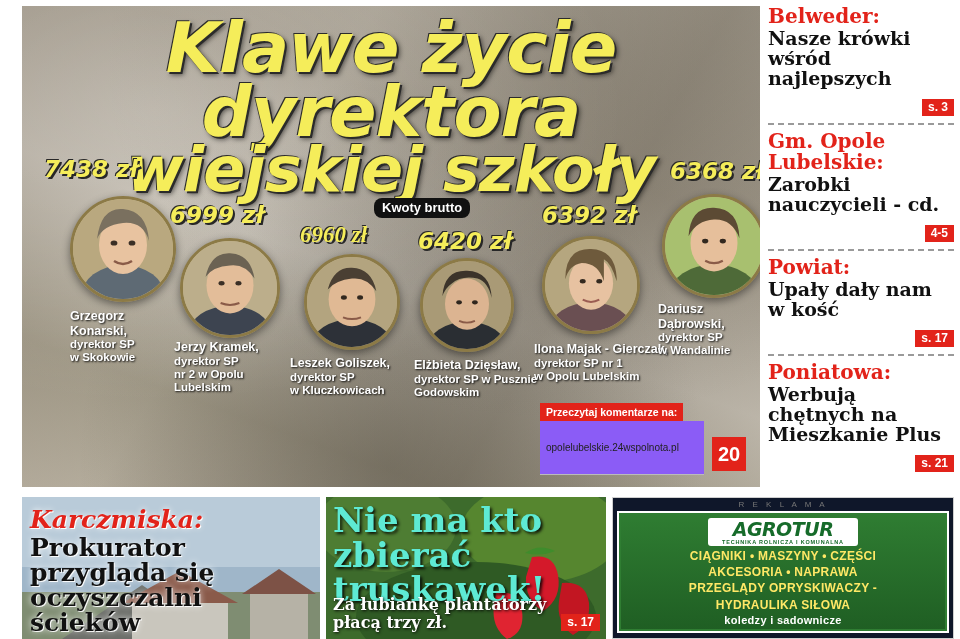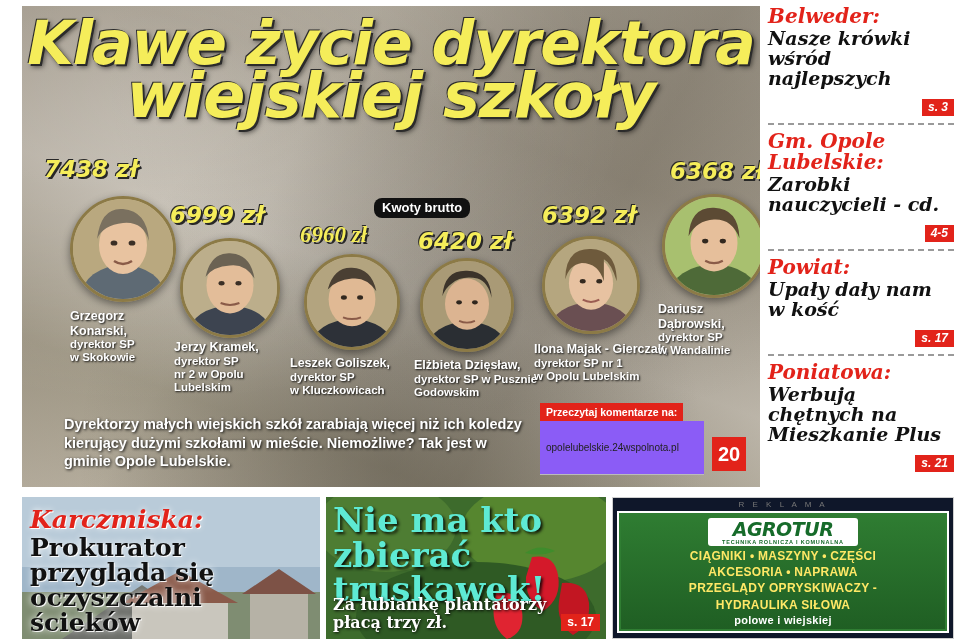--- a/index.html
+++ b/index.html
@@ -51,21 +51,21 @@
     display: block;
     font-family: "DejaVu Sans", sans-serif;
     font-weight: bold;
     font-style: italic;
     color: #f5ed5a;
     letter-spacing: -1px;
     text-shadow:
       2px 2px 0 #2b2b2b, -1px -1px 0 #2b2b2b,
       3px 3px 5px rgba(0,0,0,0.55);
   }
-  .hero-title .l1 { font-size: 60px; font-style: italic; }
+  .hero-title .l1 { font-size: 70px; font-style: italic; }
   .hero-title .l2 { font-size: 62px; margin-top: -4px; }
 
   .kwoty {
     position: absolute;
     left: 352px; top: 192px;
     background: #111111;
     color: #ffffff;
     font-size: 13px;
     font-weight: bold;
     padding: 2px 8px 3px;
@@ -148,21 +148,21 @@
     font-weight: bold;
     font-size: 20px;
     display: flex; align-items: center; justify-content: center;
     z-index: 10;
   }
 
   
   .rail {
     position: absolute;
     left: 768px; top: 6px;
-    width: 186px; height: 481px; font-style: italic;
+    width: 186px; height: 481px;
   }
   .rail-item { position: relative; }
   .rail-kicker {
     color: #e2231a;
     font-family: "DejaVu Serif", serif;
     font-weight: bold;
     font-size: 20px;
     line-height: 1.04;
   }
   .rail-text {
@@ -425,21 +425,20 @@
         <ellipse cx="59" cy="45" rx="3.2" ry="2.4" fill="#32281f"></ellipse>
         <path d="M41 65 Q50 70 59 65" stroke="#8a5b48" stroke-width="2.2" fill="none"></path>
       </svg>
     </div>
     <div class="cap" style="left:636px; top:296px; width:104px;">
       <span class="nm">Dariusz Dąbrowski,</span><br>
       <span>dyrektor SP</span><br>
       <span>w Wandalinie</span>
     </div>
 
-    <div class="hero-foot">Dyrektorzy małych wiejskich szkół zarabiają więcej niż ich koledzy kierujący dużymi szkołami w mieście. Niemożliwe? Tak jest w gminie Opole Lubelskie.</div>
 
     <div class="comment-box" style="right:56px;">
       <span class="comment-top">Przeczytaj komentarze na:</span>
       <span class="comment-url">opolelubelskie.24wspolnota.pl</span>
     </div>
     <div class="pagenum">20</div>
   </div>
 
   <div class="rail">
 
@@ -518,18 +517,18 @@
       <div class="reklama">R E K L A M A</div>
       <div class="ad-inner">
         <div class="ad-logo">
           <div class="nm">AGROTUR</div>
           <div class="tg">TECHNIKA ROLNICZA I KOMUNALNA</div>
         </div>
         <div class="ad-line">CIĄGNIKI • MASZYNY • CZĘŚCI</div>
         <div class="ad-line">AKCESORIA • NAPRAWA</div>
         <div class="ad-line">PRZEGLĄDY OPRYSKIWACZY -</div>
         <div class="ad-line">HYDRAULIKA SIŁOWA</div>
-        <div class="ad-line white">polowe i wiejskiej</div>
+        <div class="ad-line white">koledzy i sadownicze</div>
       </div>
     </div>
   </div>
 
 </div>
 
 </body></html>

